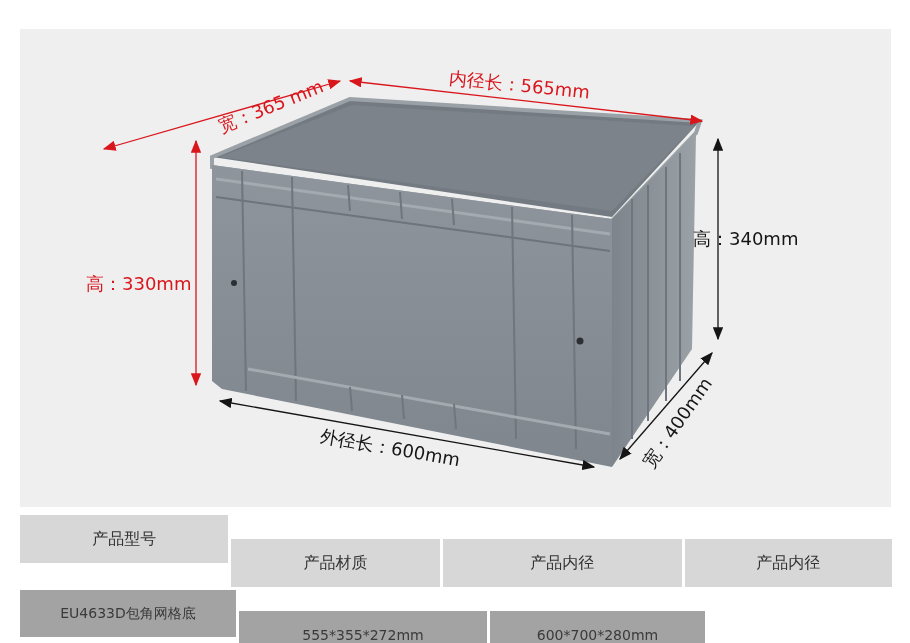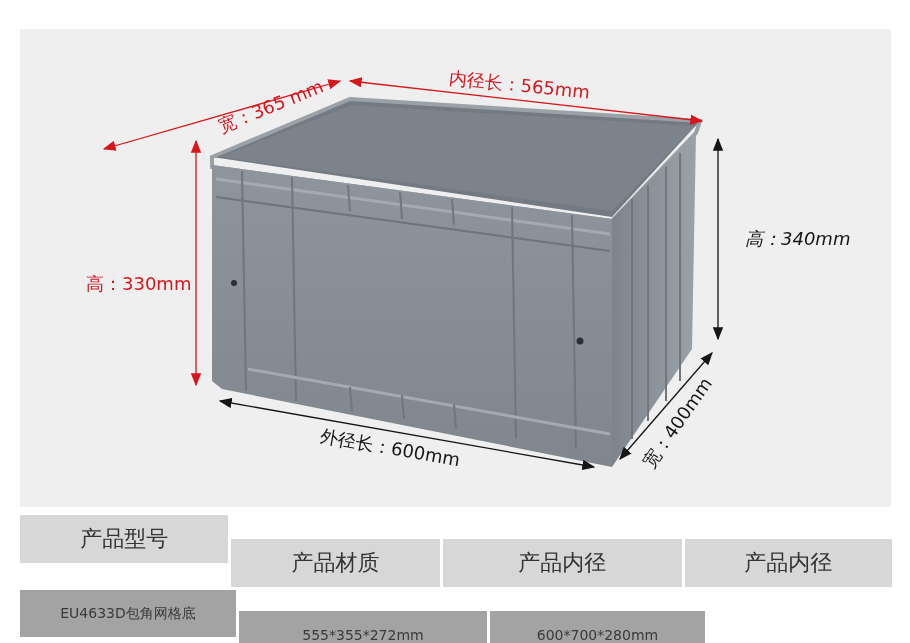--- a/index.html
+++ b/index.html
@@ -6,21 +6,21 @@
   body { width:910px; height:643px; position:relative; overflow:hidden;
          font-family:"DejaVu Sans","Liberation Sans",sans-serif; }
   .photo { position:absolute; left:20px; top:29px; width:871px; height:478px; background:#efefef; overflow:hidden; }
   .photo svg { position:absolute; left:0; top:0; }
   .dim { position:absolute; white-space:nowrap; font-size:18px; line-height:1; transform-origin:left top; }
   .dim.red { color:#d9161c; }
   .dim.black { color:#151515; }
   .spec-table { position:absolute; left:20px; top:515px; width:872px; border-collapse:separate; border-spacing:0; }
   .spec-table .row { display:flex; }
   .spec-table .cell { box-sizing:border-box; display:flex; align-items:center; justify-content:center; }
-  .hdr .cell { height:48px; background:#d7d7d7; font-size:22px; color:#333; }
+  .hdr .cell { height:48px; background:#d7d7d7; font-size:16px; color:#333; }
   .data .cell { height:47px; background:#a3a3a3; font-size:14px; color:#3a3a3a; margin-top:3px; }
   .cell + .cell { margin-left:3px;margin-top:24px; }
   .c1{width:216px}.c2{width:216px}.c3{width:248px}.c4{width:215px}
 </style>
 </head>
 <body>
 
 <div class="photo">
   <svg width="871" height="478" viewBox="0 0 871 478">
     <defs>
@@ -90,21 +90,21 @@
     <line x1="176" y1="112" x2="176" y2="356" stroke="#d9161c" stroke-width="1.3" marker-start="url(#arRs)" marker-end="url(#arR)"></line>
 
     <line x1="698" y1="110" x2="698" y2="310" stroke="#151515" stroke-width="1.3" marker-start="url(#arBs)" marker-end="url(#arB)"></line>
     <line x1="200" y1="372" x2="574" y2="438" stroke="#151515" stroke-width="1.3" marker-start="url(#arBs)" marker-end="url(#arB)"></line>
     <line x1="600" y1="430" x2="692" y2="324" stroke="#151515" stroke-width="1.3" marker-start="url(#arBs)" marker-end="url(#arB)"></line>
   </svg>
 
   <span class="dim red" style="left:196px;top:90px;transform:rotate(-22deg);">宽：365 mm</span>
   <span class="dim red" style="left:430px;top:40px;transform:rotate(6deg);">内径长：565mm</span>
   <span class="dim red" style="left:66px;top:246px;">高：330mm</span>
-  <span class="dim black" style="left:725px;top:201px;font-style:italic;">高：340mm</span>
+  <span class="dim black" style="left:673px;top:201px;">高：340mm</span>
   <span class="dim black" style="left:302px;top:398px;transform:rotate(10deg);">外径长：600mm</span>
   <span class="dim black" style="left:620px;top:432px;transform:rotate(-55deg);">宽：400mm</span>
 </div>
 
 <div class="spec-table">
   <div class="row hdr">
     <div class="cell c1">产品型号</div>
     <div class="cell c2">产品材质</div>
     <div class="cell c3">产品内径</div>
     <div class="cell c4">产品内径</div>

